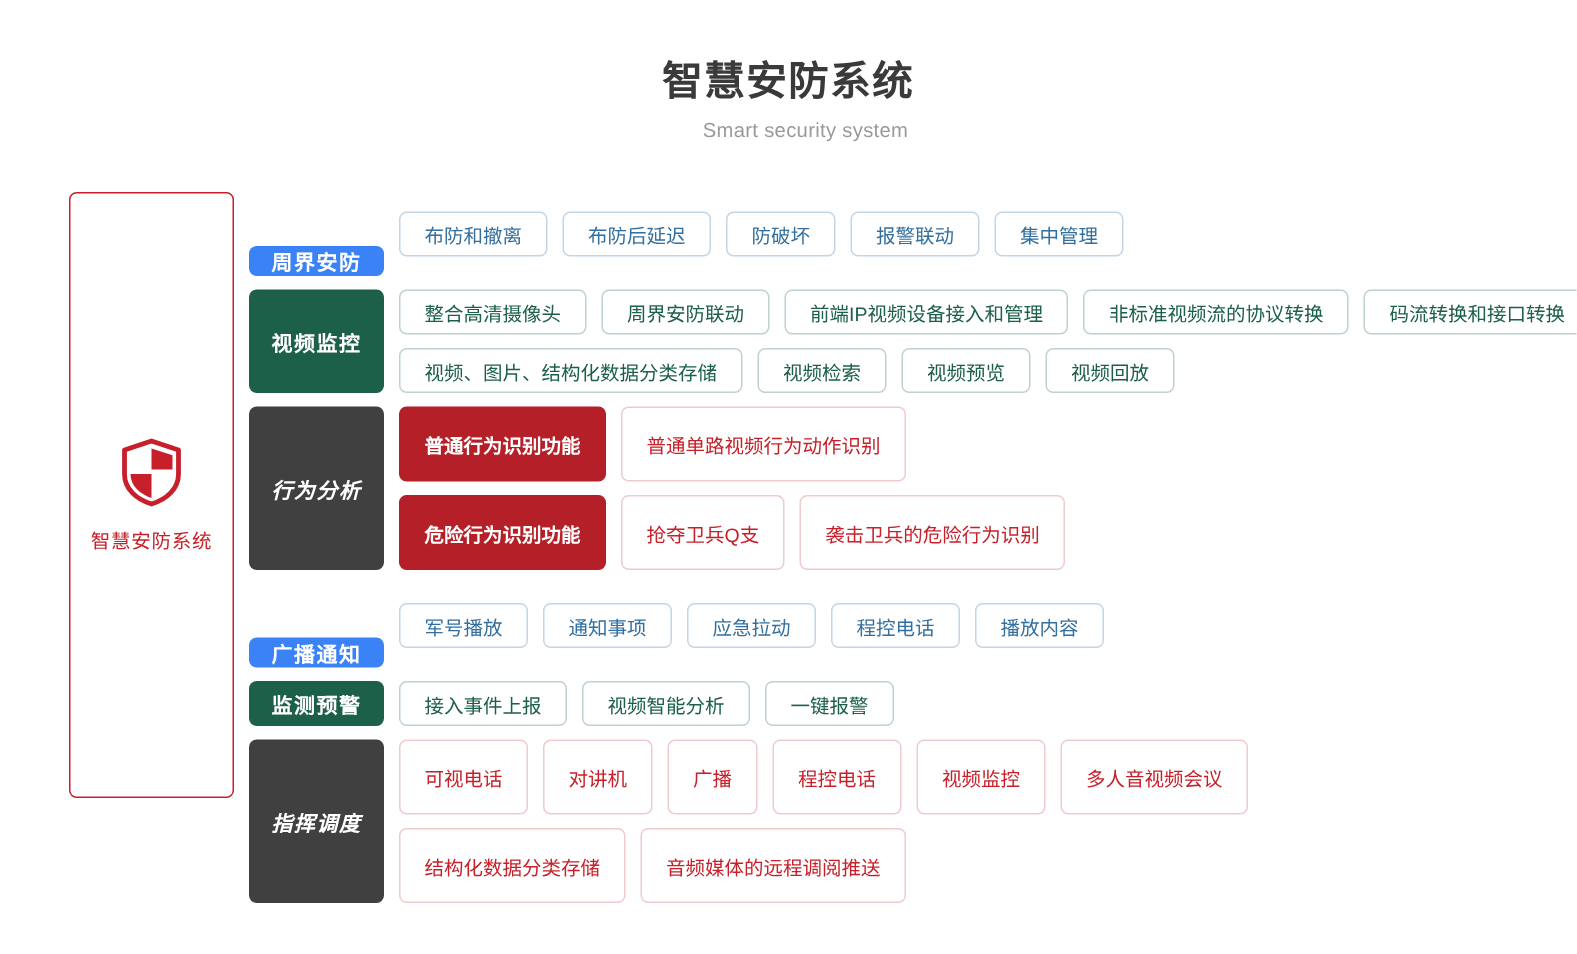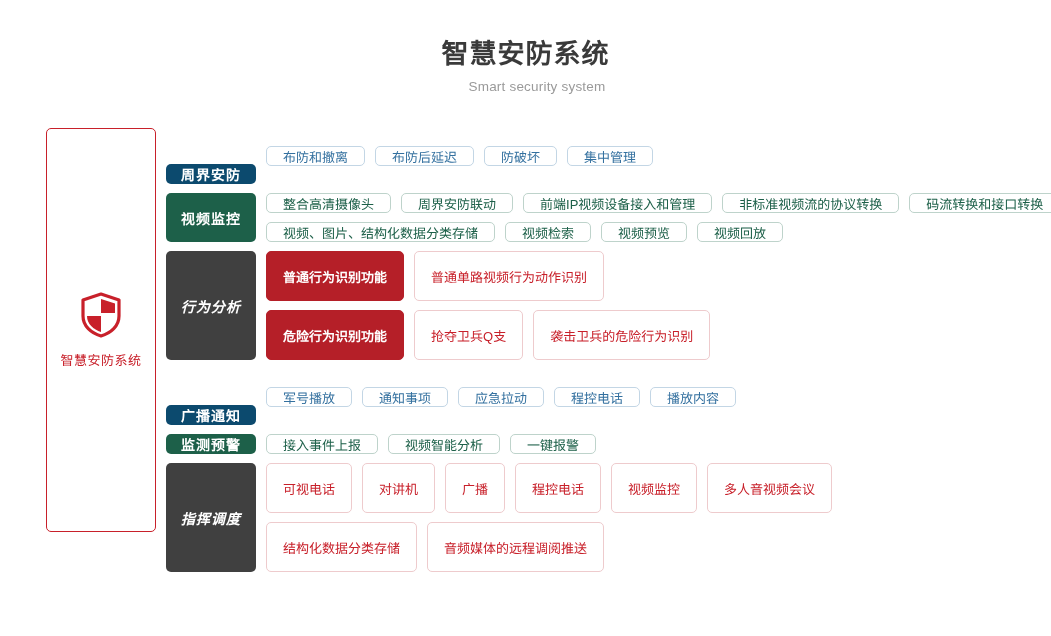--- a/index.html
+++ b/index.html
@@ -91,39 +91,39 @@
     border-radius: 5px;
     color: #ffffff;
     font-size: 14px;
     font-weight: bold;
     letter-spacing: 1px;
     display: flex;
     align-items: center;
     justify-content: center;
     text-align: center;
   }
-  .cat.blue  { background: #0c4a6e; margin-top: 36px; }
+  .cat.blue  { background: #3b82f6; margin-top: 36px; }
   .cat.green { background: #1d6049; }
   .cat.red   { background: #404040; font-style: italic; }
 
   .lines {
     display: flex;
     flex-direction: column;
     justify-content: center;
   }
   .line {
     display: flex;
     flex-wrap: nowrap;
     align-items: center;
   }
   .line + .line { margin-top: 9px; }
 
   
   .chip {
-    height: 20px;
+    height: 30px;
     box-sizing: border-box;
     padding: 0 16px;
     margin-left: 10px;
     border-radius: 5px;
     background: #ffffff;
     font-size: 13px;
     display: flex;
     align-items: center;
     justify-content: center;
     white-space: nowrap;
@@ -172,20 +172,21 @@
   </div>
 
   <div class="rows">
       <div class="row">
         <div class="cat blue">周界安防</div>
         <div class="lines">
           <div class="line">
             <div class="chip blue">布防和撤离</div>
             <div class="chip blue">布防后延迟</div>
             <div class="chip blue">防破坏</div>
+            <div class="chip blue">报警联动</div>
             <div class="chip blue">集中管理</div>
           </div>
         </div>
       </div>
       <div class="row">
         <div class="cat green">视频监控</div>
         <div class="lines">
           <div class="line">
             <div class="chip green">整合高清摄像头</div>
             <div class="chip green">周界安防联动</div>

